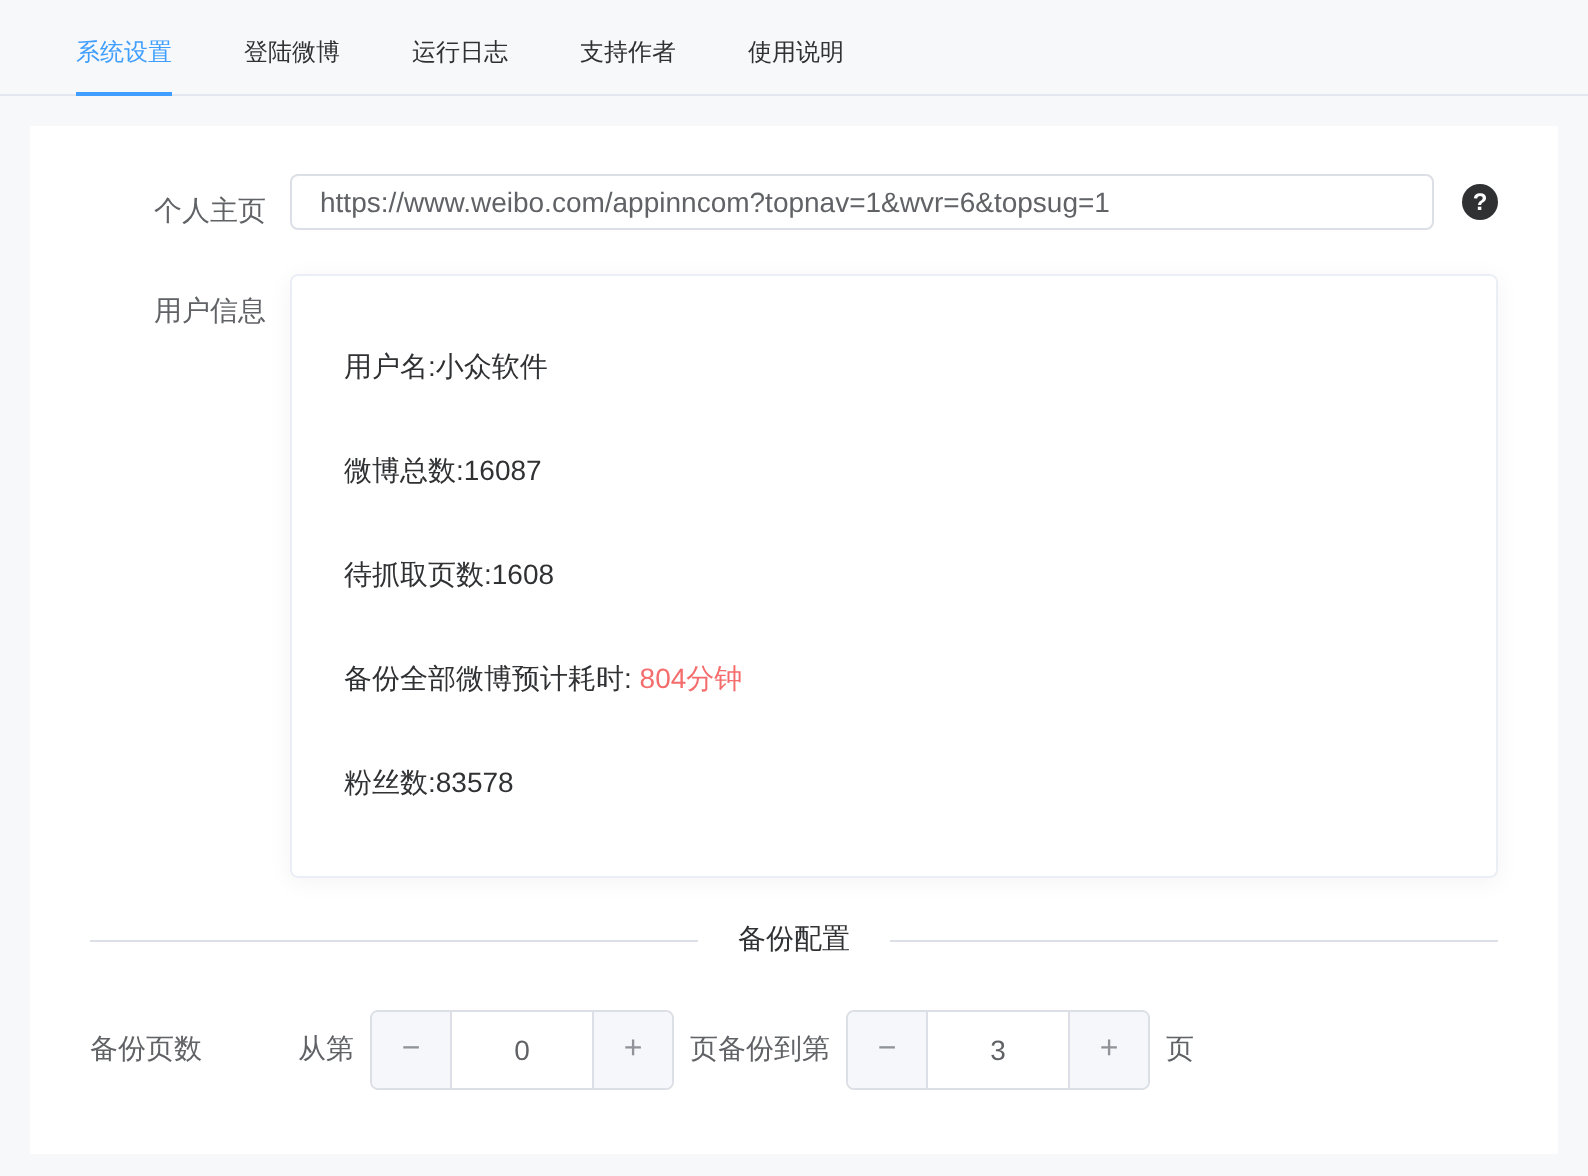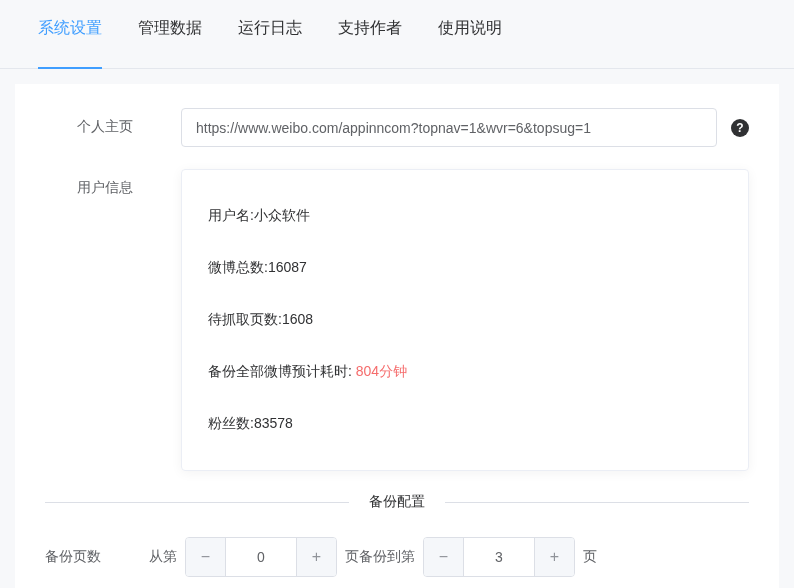--- a/index.html
+++ b/index.html
@@ -23,22 +23,22 @@
     }
     .tabs {
       display: flex;
       padding: 0 20px;
       border-bottom: 1px solid #e4e7ed;
       background: #f7f8fa;
       position: relative;
       z-index: 1;
     }
     .tab {
-      padding: 18px 18px 29px;
-      font-size: 16px;
+      padding: 18px 18px 12px;
+      font-size: 12px;
       color: #303133;
       cursor: pointer;
       position: relative;
     }
     .tab.active {
       color: #409eff;
     }
     .tab.active::after {
       content: '';
       position: absolute;
@@ -50,38 +50,37 @@
     }
     .content {
       background: #fff;
       margin: 15px;
       padding: 24px 30px;
     }
     .form-row {
       display: flex;
       align-items: flex-start;
       margin-bottom: 22px;
-      gap: 36px;
     }
     .form-label {
       width: 100px;
       text-align: right;
       padding-right: 12px;
       padding-top: 10px;
       color: #606266;
       flex-shrink: 0;
     }
     .form-control {
       flex: 1;
       display: flex;
       align-items: center;
     }
     .input-text {
       flex: 1;
-      height: 39px;
+      height: 28px;
       padding: 0 14px;
       border: 1px solid #dcdfe6;
       border-radius: 4px;
       font-size: 14px;
       color: #606266;
       outline: none;
     }
     .help-icon {
       width: 18px;
       height: 18px;
@@ -179,21 +178,21 @@
       color: #606266;
     }
   </style>
 </head>
 <body>
 
 <div class="watermark">小众软件</div>
 
 <div class="tabs">
   <div class="tab active">系统设置</div>
-  <div class="tab">管理数据</div>
+  <div class="tab">登陆微博</div>
   <div class="tab">运行日志</div>
   <div class="tab">支持作者</div>
   <div class="tab">使用说明</div>
 </div>
 
 <div class="content">
   <div class="form-row">
     <div class="form-label">个人主页</div>
     <div class="form-control">
       <input class="input-text" type="text" value="https://www.weibo.com/appinncom?topnav=1&amp;wvr=6&amp;topsug=1" style="">

